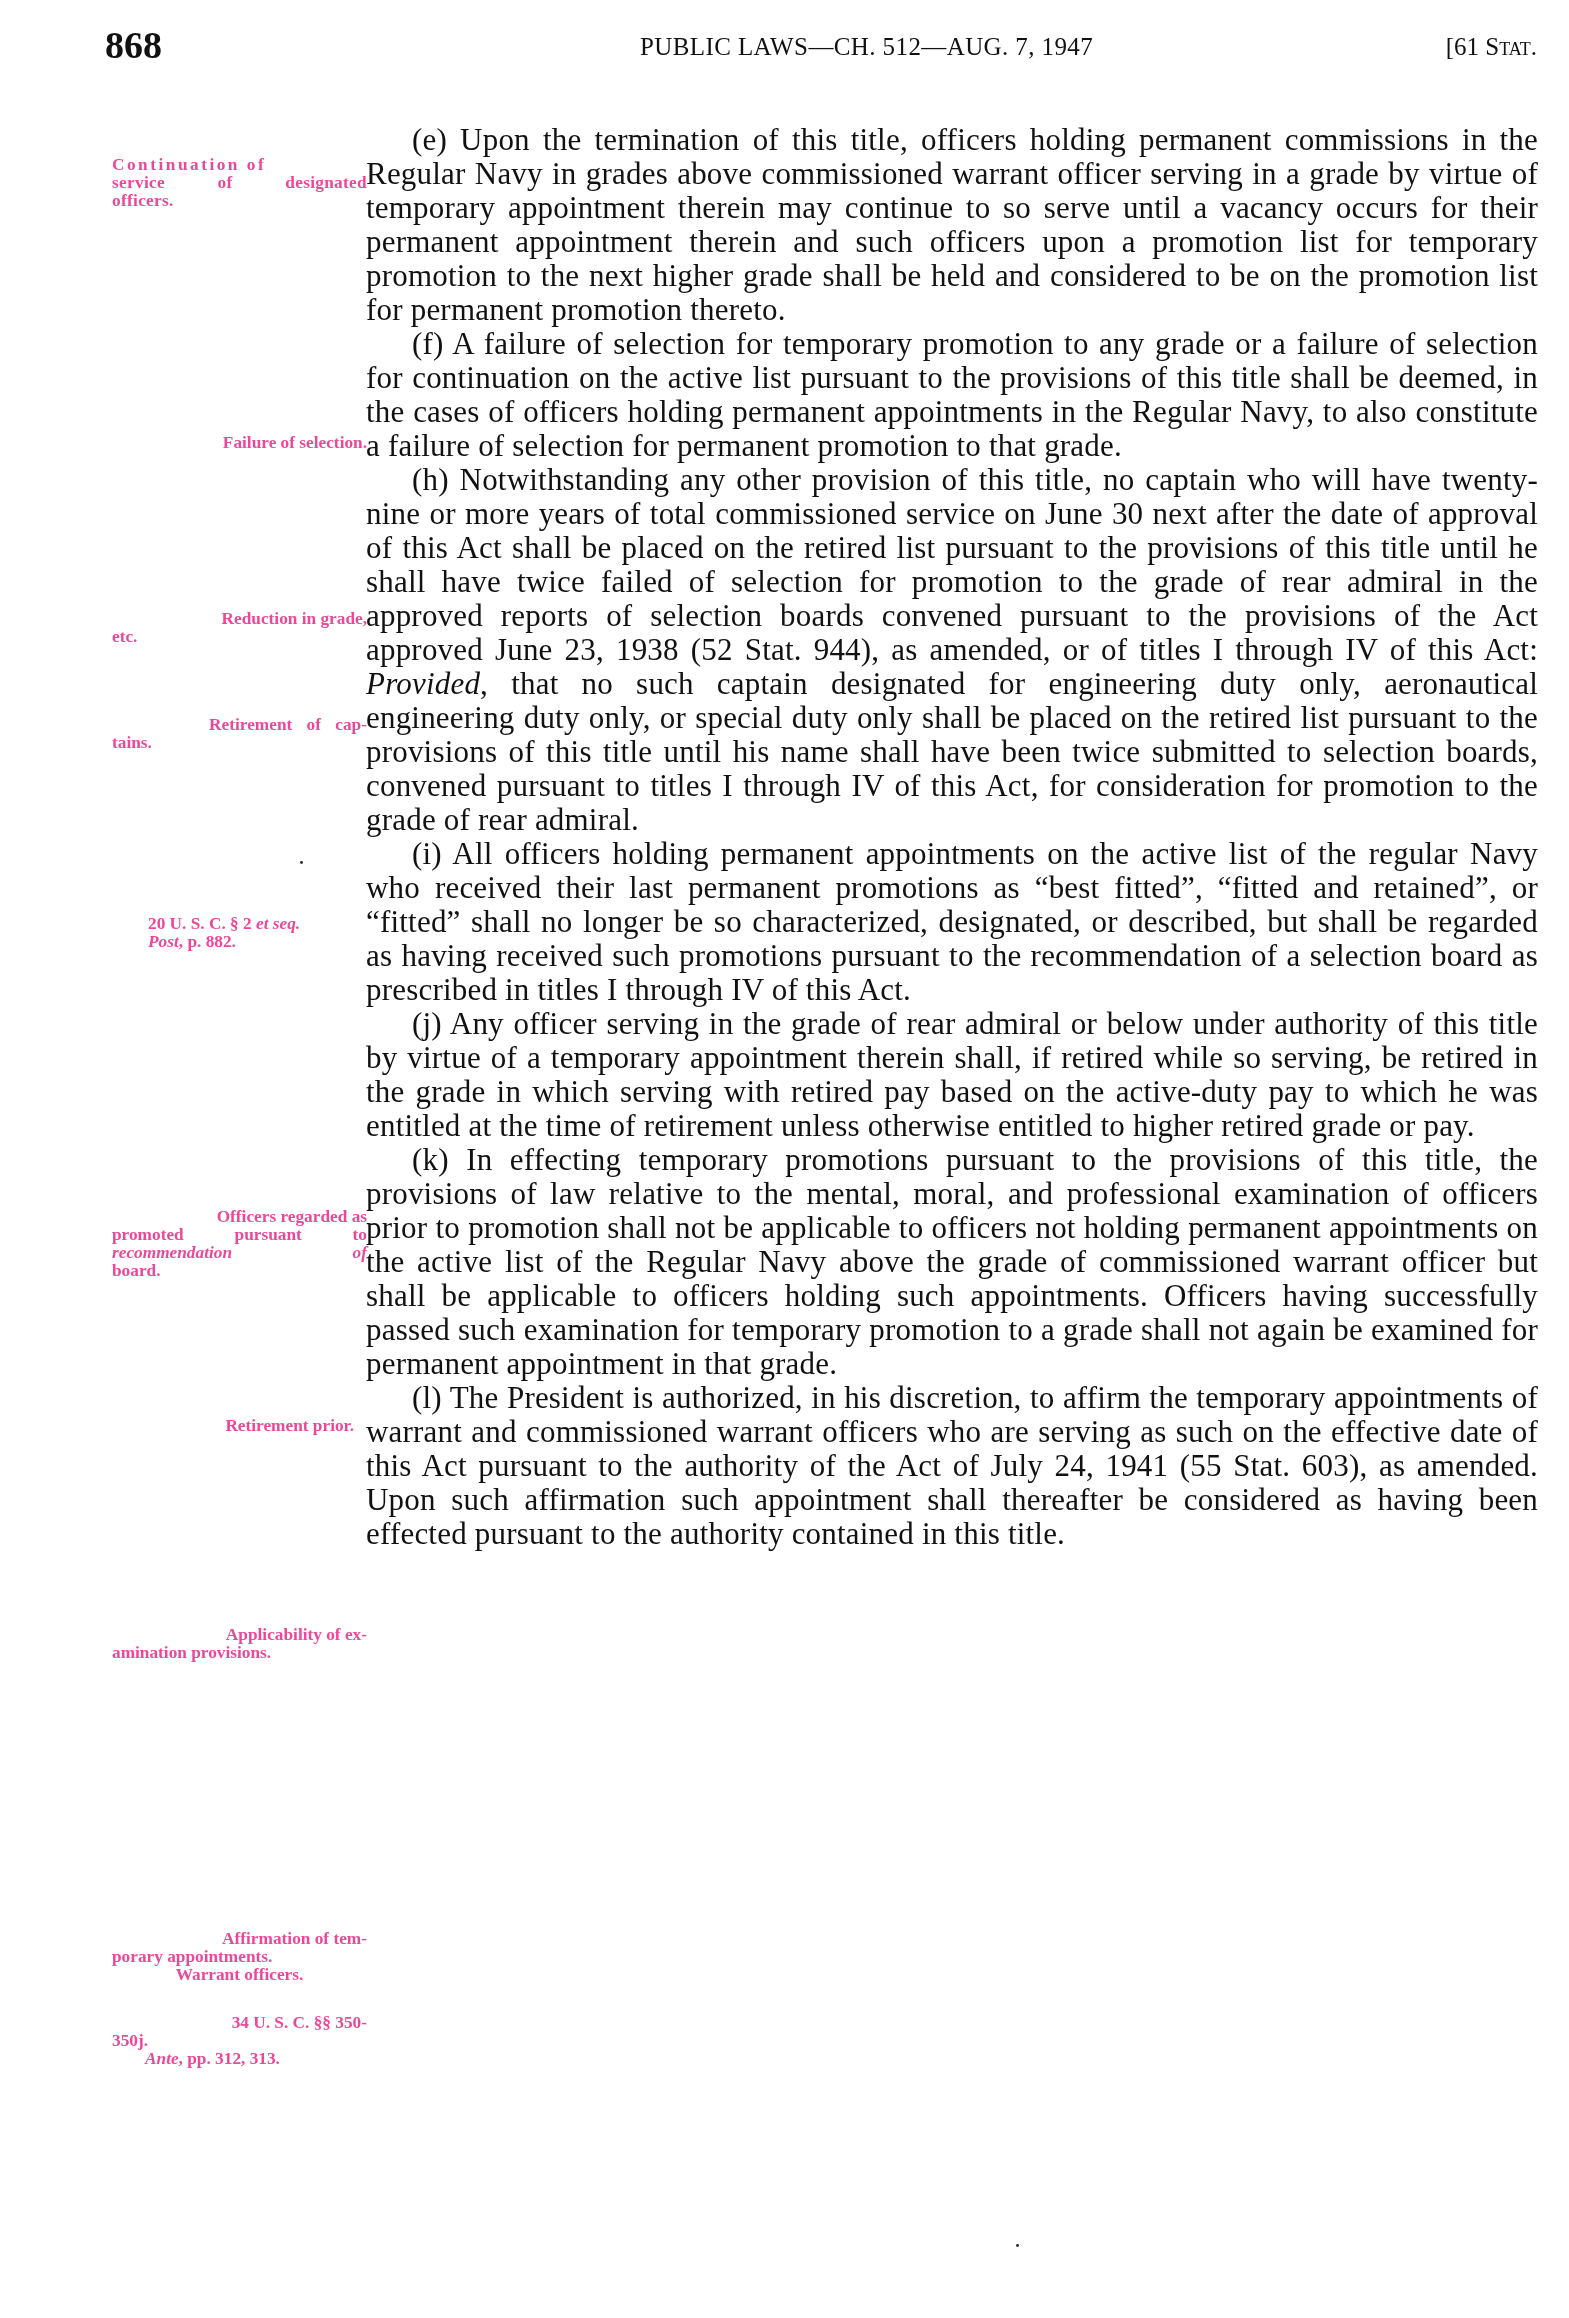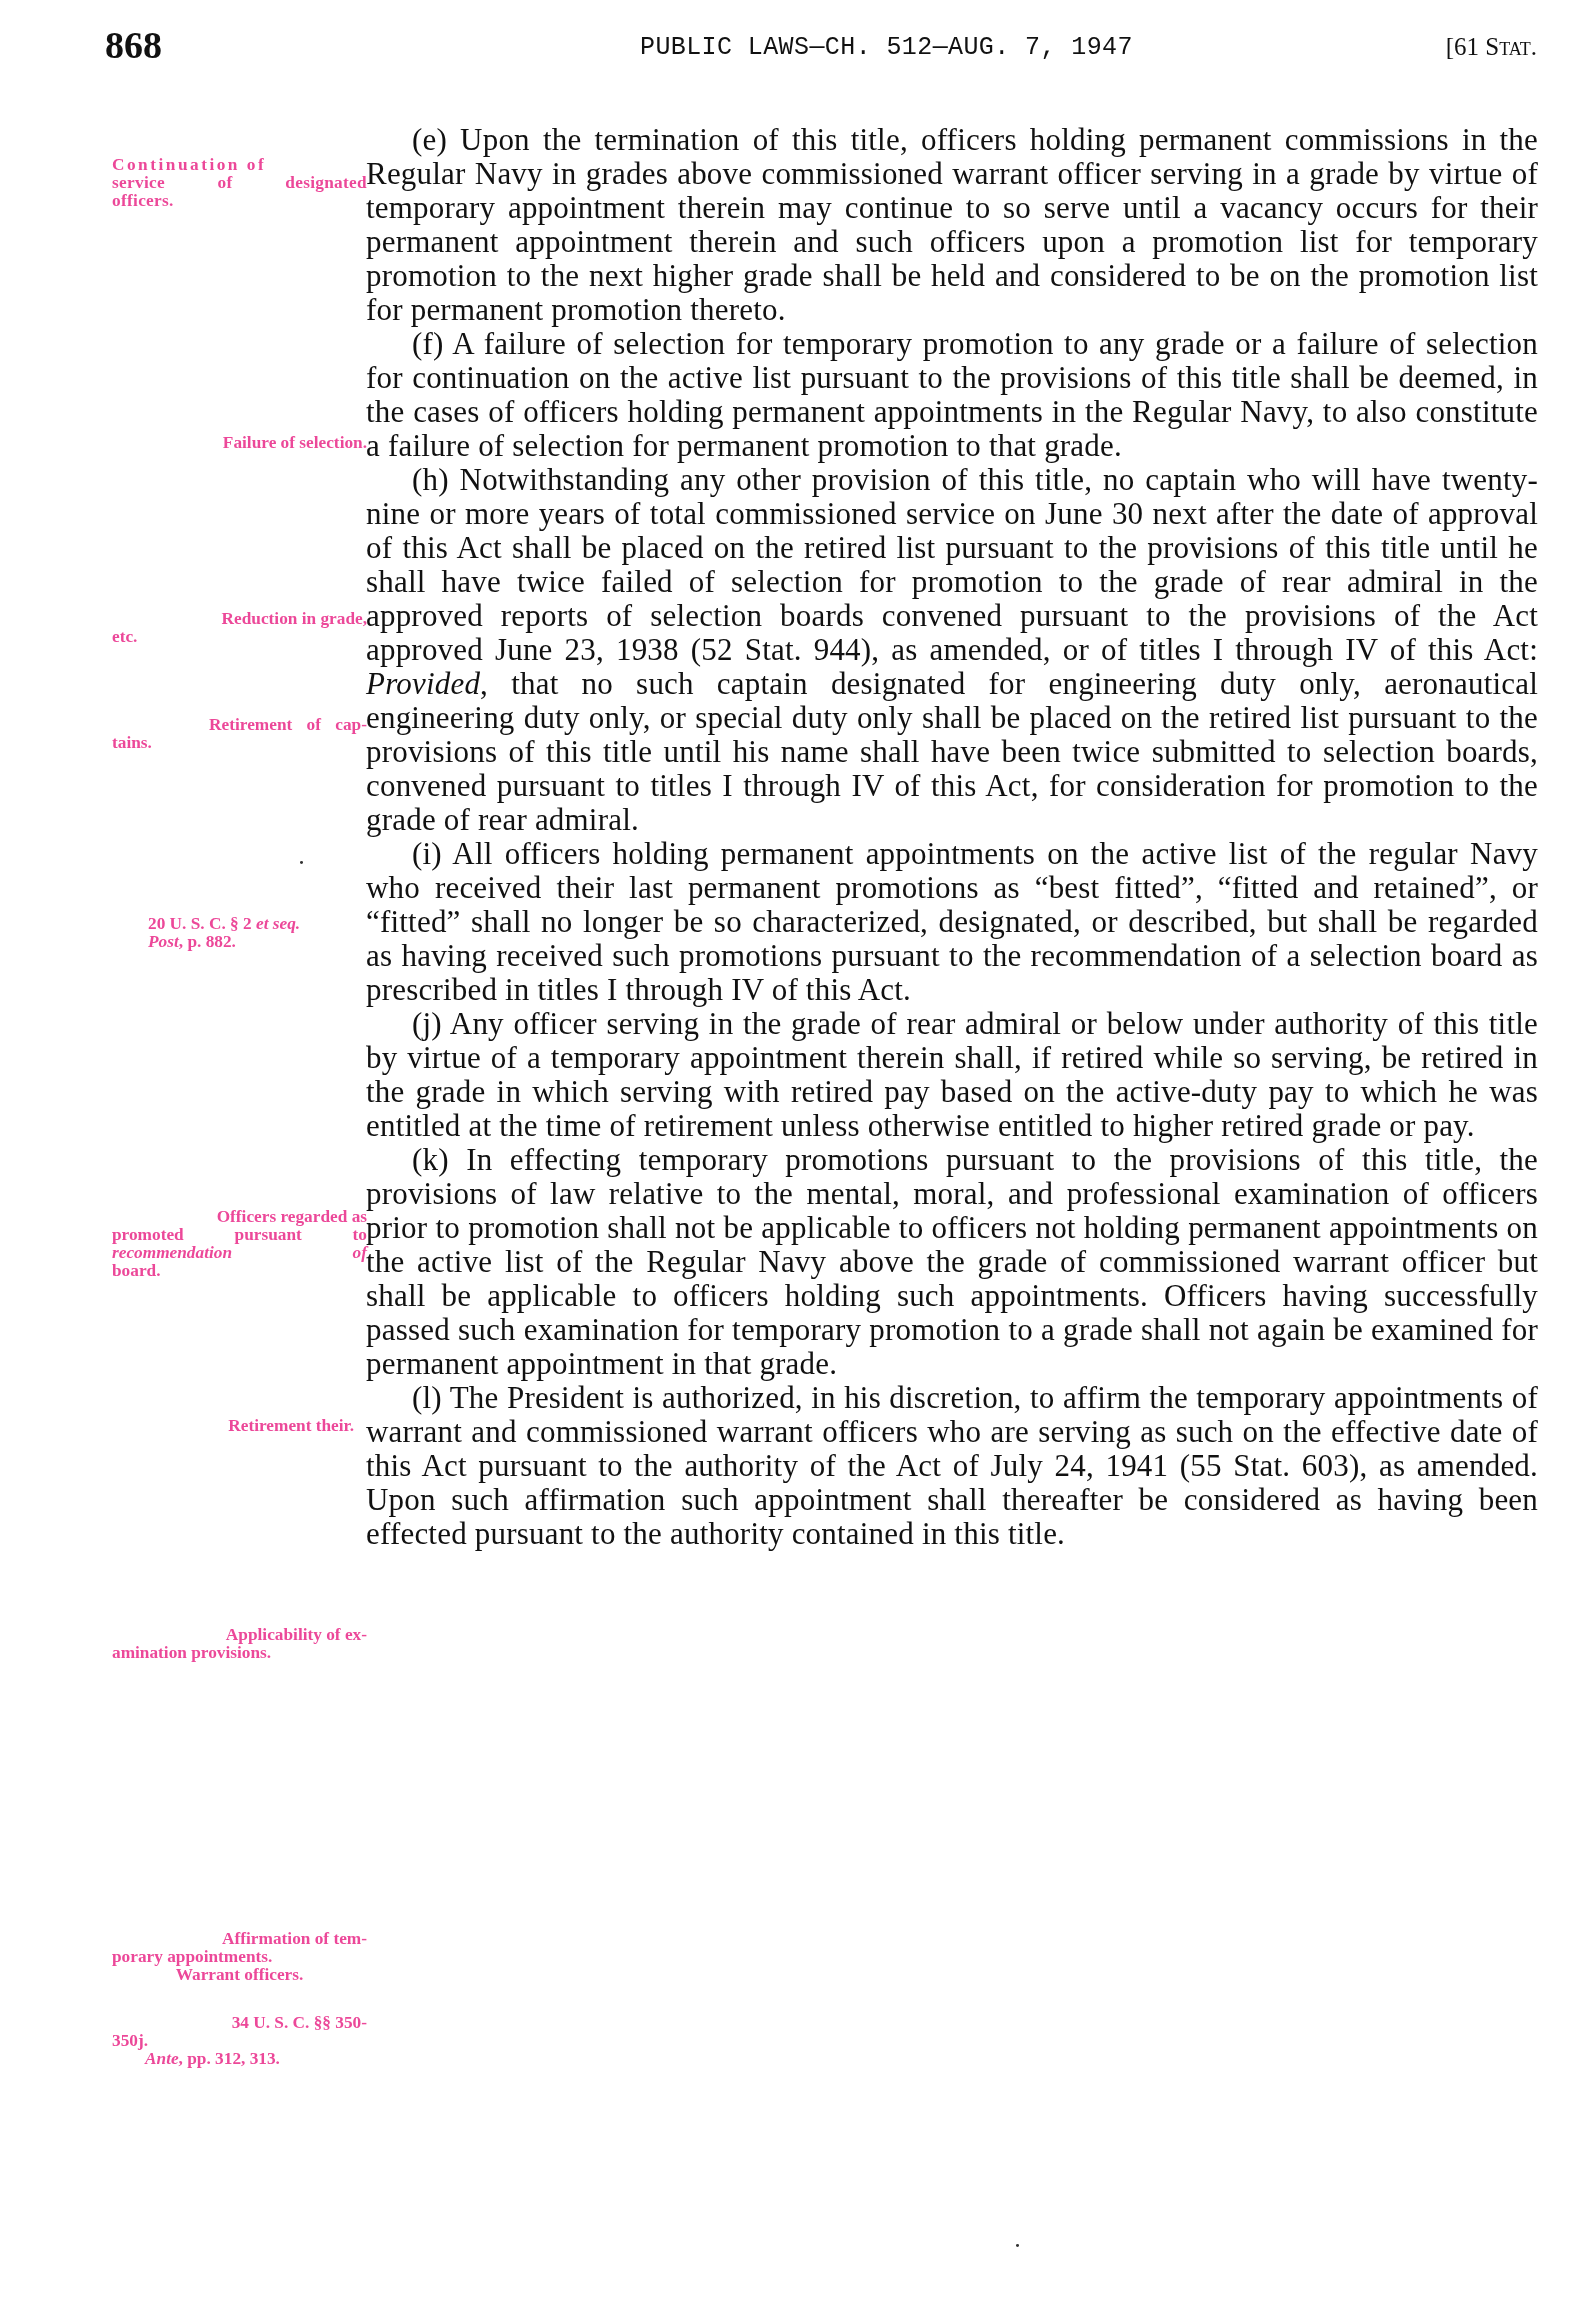--- a/index.html
+++ b/index.html
@@ -1,19 +1,19 @@
 <!DOCTYPE html>
 <html style="font-size:13px"><head>
 <meta charset="utf-8">
 <style>
   html, body { margin: 0; padding: 0; background: #ffffff; }
   body { width: 1569px; height: 2319px; position: relative; overflow: hidden; color: #111; font-family: "Liberation Serif", "DejaVu Serif", serif; }
   .header { position: absolute; top: 23px; left: 105px; width: 1432px; height: 49px; }
   .page-num { position: absolute; left: 0; top: 0; font-size: 38px; font-weight: bold; }
-  .running-head { position: absolute; left: 535px; top: 10px; font-size: 25px; letter-spacing: 0.4px; font-family: Liberation Mono, monospace; }
+  .running-head { position: absolute; left: 535px; top: 10px; font-size: 25px; letter-spacing: 0.4px; }
   .stat-ref { position: absolute; right: 0; top: 10px; font-size: 25px; }
   .stat-ref .sc { font-variant: small-caps; }
 
   .margin { position: absolute; left: 112px; width: 255px; font-family: "Liberation Serif", "DejaVu Serif", serif; font-weight: bold; font-size: 17.3px; line-height: 18px; color: #ec4899; }
   .margin.right { text-align: right; }
   .margin.justify { text-align: justify; text-align-last: left; }
   .margin i { font-style: italic; }
 
   .body-text { position: absolute; left: 366px; width: 1172px; top: 123px; font-size: 31px; line-height: 34px; text-align: justify; letter-spacing: 0.2px; }
   .body-text p { margin: 0; text-indent: 46px; }
@@ -59,21 +59,21 @@
 </div>
 
 <div class="margin" style="top:1208px;">
   <div style="text-align:right;">Officers regarded as</div>
   <div style="text-align:justify; text-align-last:justify;">promoted pursuant to</div>
   <div style="text-align:justify; text-align-last:justify;font-style:italic;">recommendation of</div>
   <div>board.</div>
 </div>
 
 <div class="margin" style="top:1417px;">
-  <div style="text-align:right; padding-right:13px;">Retirement their.</div>
+  <div style="text-align:right; padding-right:13px;">Retirement prior.</div>
 </div>
 
 <div class="margin" style="top:1626px;">
   <div style="text-align:right;">Applicability of ex-</div>
   <div style="text-align:left;">amination provisions.</div>
 </div>
 
 <div class="margin" style="top:1930px;">
   <div style="text-align:right;">Affirmation of tem-</div>
   <div style="text-align:left;">porary appointments.</div>

